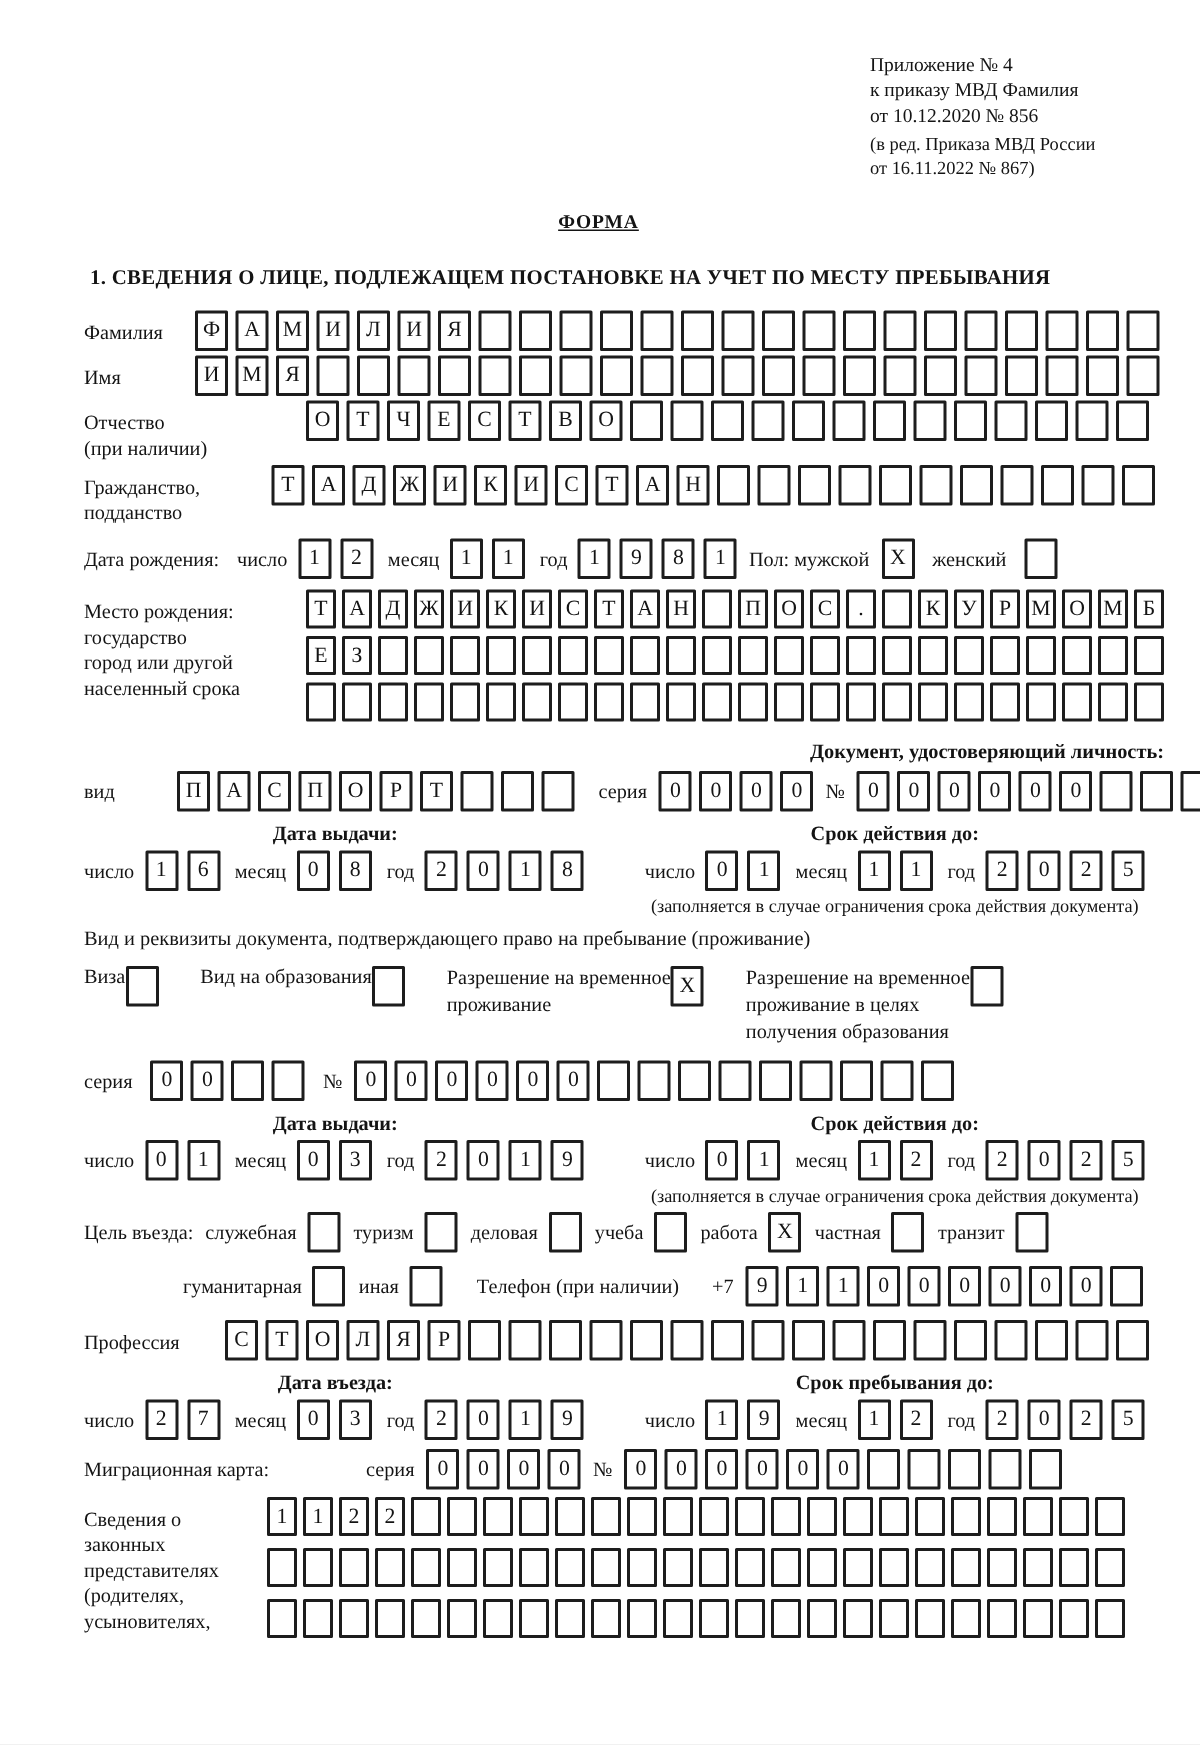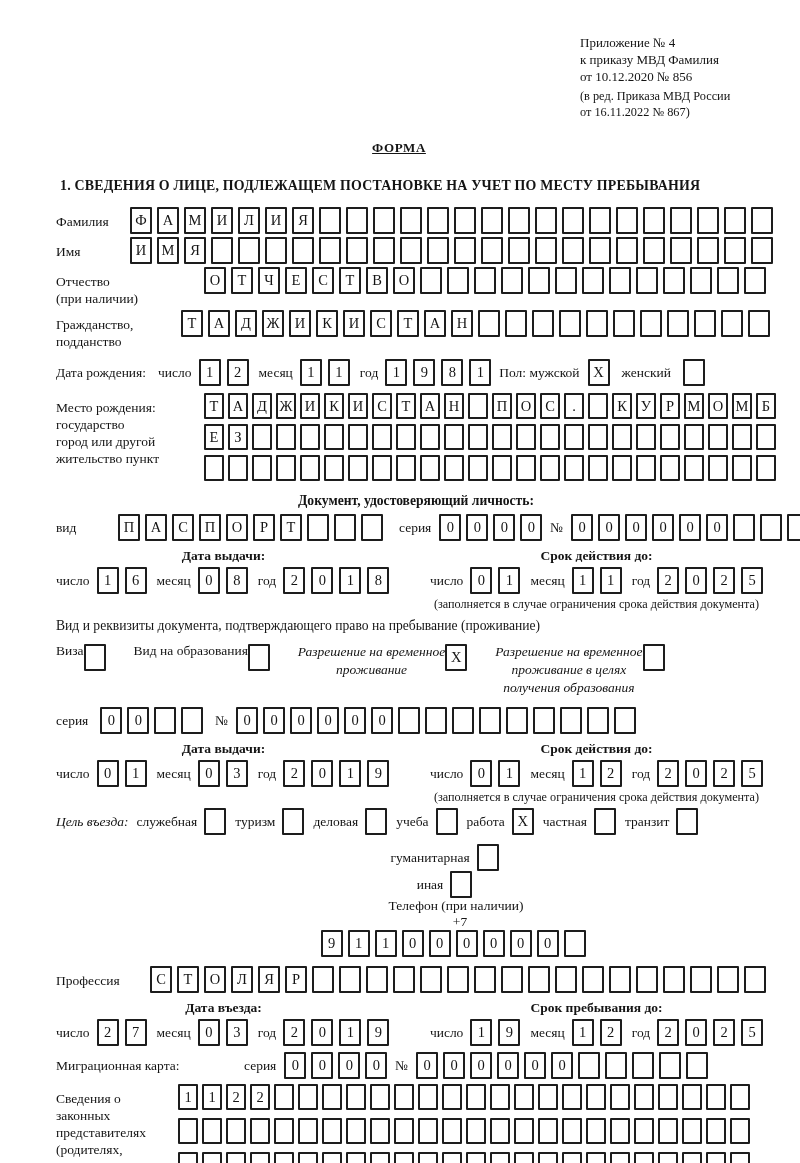--- a/index.html
+++ b/index.html
@@ -29,32 +29,32 @@
   .rows .cells{margin-bottom:5px;}
   .inline-center{align-items:center;}
   .inline-center .flabel{padding-top:0;}
   .ml8{margin-left:8px;}  .ml12{margin-left:12px;} .ml16{margin-left:16px;} .ml28{margin-left:28px;}
 
   .dg{display:inline-flex;align-items:center;}
   .dg .dg-label{font-size:13.5px;margin:0 7px 0 10px;}
   .dg .dg-label:first-child{margin-left:0;}
   .dg .cells{gap:6px;}
 
-  .center-bold{font-weight:bold;font-size:13.6px;text-align:center;margin:7px 0 5px;}
+  .center-bold{font-weight:bold;font-size:13.6px;text-align:right;margin:7px 0 5px;}
   .dates-row{display:flex;align-items:flex-start;margin:7px 0 3px;}
   .date-col{display:flex;flex-direction:column;}
   .date-col.left{flex:0 0 335px;}
   .date-col.right{margin-left:26px;flex:1;}
   .date-header{text-align:center;font-weight:bold;font-size:13.5px;margin-bottom:3px;}
   .date-note{font-size:12.2px;text-align:center;margin-top:3px;white-space:nowrap;}
 
   .plain{font-size:13.6px;line-height:21px;}
   .opts-row{display:flex;align-items:flex-start;margin:7px 0 10px;font-size:13.5px;}
   .opt{display:flex;align-items:flex-start;gap:0;}
-  .opt-lines{text-align:center;line-height:18px;font-style:italic;}
+  .opt-lines{text-align:left;line-height:18px;}
   .opt .cells{margin-top:1px;}
 
   .purpose-row{display:flex;align-items:center;font-size:13.5px;margin-bottom:9px;flex-wrap:nowrap;}
   .p-item{display:inline-flex;align-items:center;gap:7px;margin-right:9px;}
   .p-item:last-child{margin-right:0;align-items:center;}
   .phone-cells{display:inline-flex;gap:5px;margin-left:8px;}
 </style>
 </head>
 <body>
 
@@ -225,21 +225,21 @@
     <span class="cells ml12">
         <span class="cell"></span>
       </span>
   </div>
 
   <div class="frow" style="margin-top:7px;">
     <div class="flabel w148">
       <div>Место рождения:</div>
       <div>государство</div>
       <div>город или другой</div>
-      <div>жительство пункт</div>
+      <div>населенный срока</div>
     </div>
     <div class="rows">
       <div class="cells tight">
           <span class="cell">Т</span>
           <span class="cell">А</span>
           <span class="cell">Д</span>
           <span class="cell">Ж</span>
           <span class="cell">И</span>
           <span class="cell">К</span>
           <span class="cell">И</span>
@@ -507,21 +507,21 @@
             <span class="cell">0</span>
             <span class="cell">2</span>
             <span class="cell">5</span>
           </span>
         </div>
       <div class="date-note">(заполняется в случае ограничения срока действия документа)</div>
     </div>
   </div>
 
   <div class="purpose-row">
-    <span style="margin-right:8px;font-style:italic;">Цель въезда:</span>
+    <span style="margin-right:8px;">Цель въезда:</span>
     <span class="p-item">
         <span>служебная</span>
         <span class="cells">
           <span class="cell"></span>
         </span>
       </span>
     <span class="p-item">
         <span>туризм</span>
         <span class="cells">
           <span class="cell"></span>
@@ -552,21 +552,21 @@
         </span>
       </span>
     <span class="p-item">
         <span>транзит</span>
         <span class="cells">
           <span class="cell"></span>
         </span>
       </span>
   </div>
 
-  <div class="purpose-row" style="padding-left:66px;flex-direction:column;">
+  <div class="purpose-row" style="padding-left:66px;">
     <span class="p-item">
         <span>гуманитарная</span>
         <span class="cells">
           <span class="cell"></span>
         </span>
       </span>
     <span class="p-item">
         <span>иная</span>
         <span class="cells">
           <span class="cell"></span>

